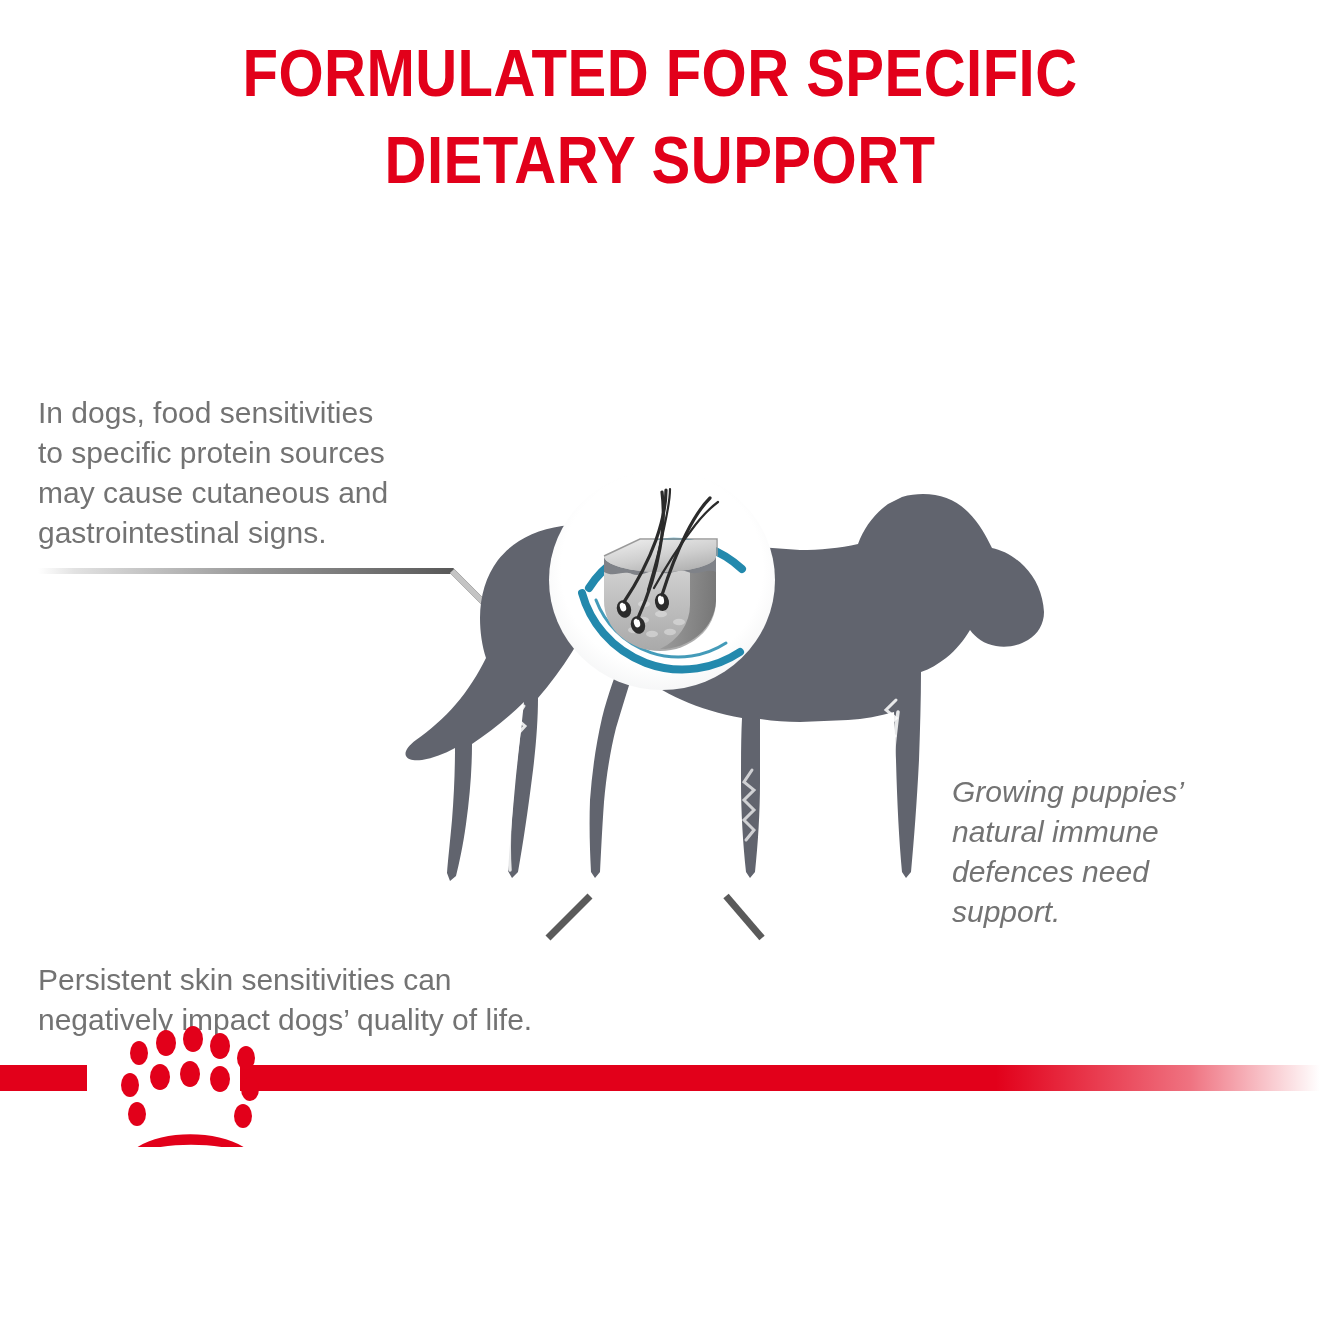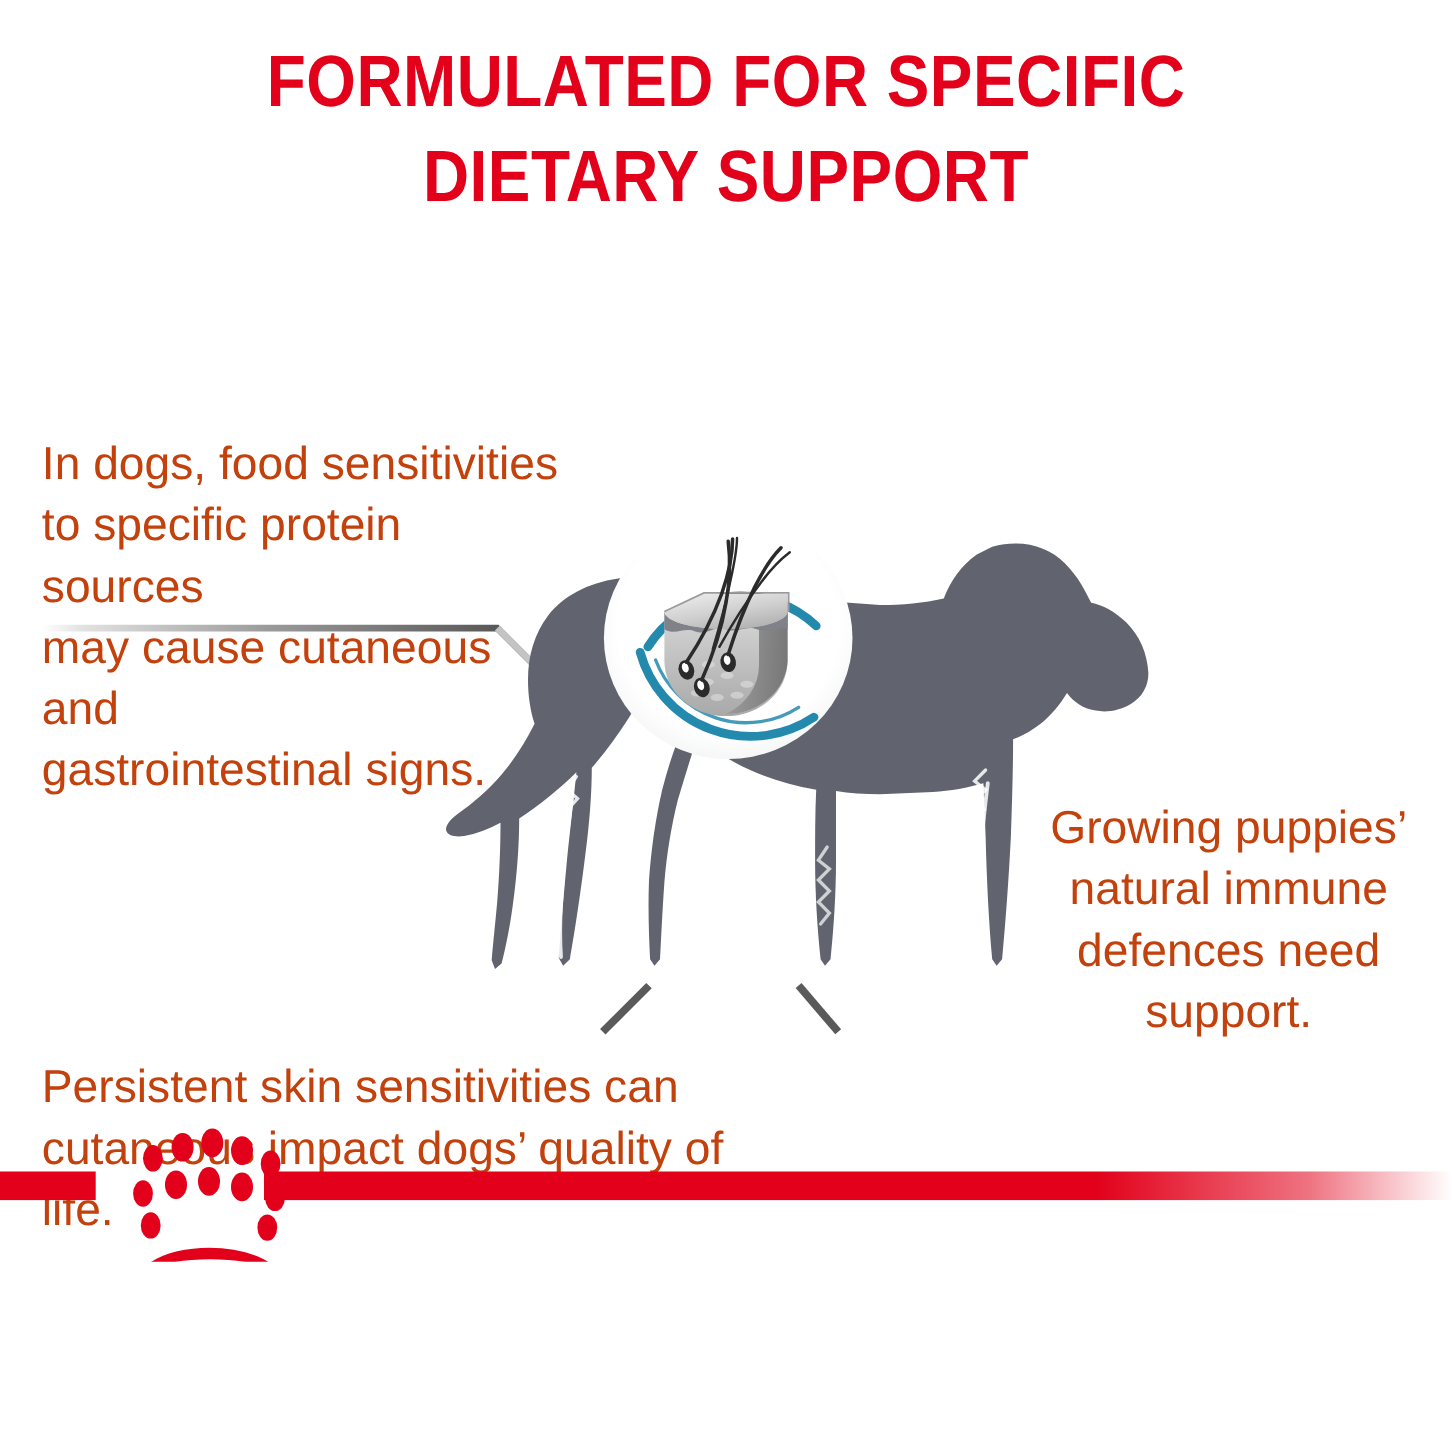--- a/index.html
+++ b/index.html
@@ -23,28 +23,28 @@
     line-height:1.32;
     letter-spacing:0.5px;
     transform:scaleX(0.88);
     transform-origin:center top;
     white-space:pre-line;
   }
 
   
   .callout{
     position:absolute;
-    color:#c2410c;
-    font-size:42px;
+    color:#737373;
+    font-size:30px;
     line-height:1.33;
     white-space:pre-line;
   }
   #callout-top-left{ left:38px; top:393px; width:470px; text-align:left;}
   #callout-bottom-left{ left:38px; top:960px; width:660px; text-align:left;}
-  #callout-right{ right:38px; top:724px; width:330px; text-align:center;}
+  #callout-right{ right:38px; top:772px; width:330px; text-align:left;font-style:italic;}
 
   
   .art{position:absolute;left:0;top:0;width:1320px;height:1320px;}
 
   
   .footer{position:absolute;left:0;bottom:0;width:1320px;height:130px;}
 </style>
 </head>
 <body>
 
@@ -245,21 +245,21 @@
       </g>
     </g>
   </svg>
 
   <div class="callout" id="callout-top-left">In dogs, food sensitivities
 to specific protein sources
 may cause cutaneous and
 gastrointestinal signs.</div>
 
   <div class="callout" id="callout-bottom-left">Persistent skin sensitivities can
-cutaneous impact dogs’ quality of life.</div>
+negatively impact dogs’ quality of life.</div>
 
   <div class="callout" id="callout-right">Growing puppies’
 natural immune
 defences need
 support.</div>
 
   <svg class="footer" viewBox="0 0 1320 130">
     <defs>
       <linearGradient id="barFade" x1="0" y1="0" x2="1" y2="0">
         <stop offset="0%" stop-color="#E2001A"></stop>

